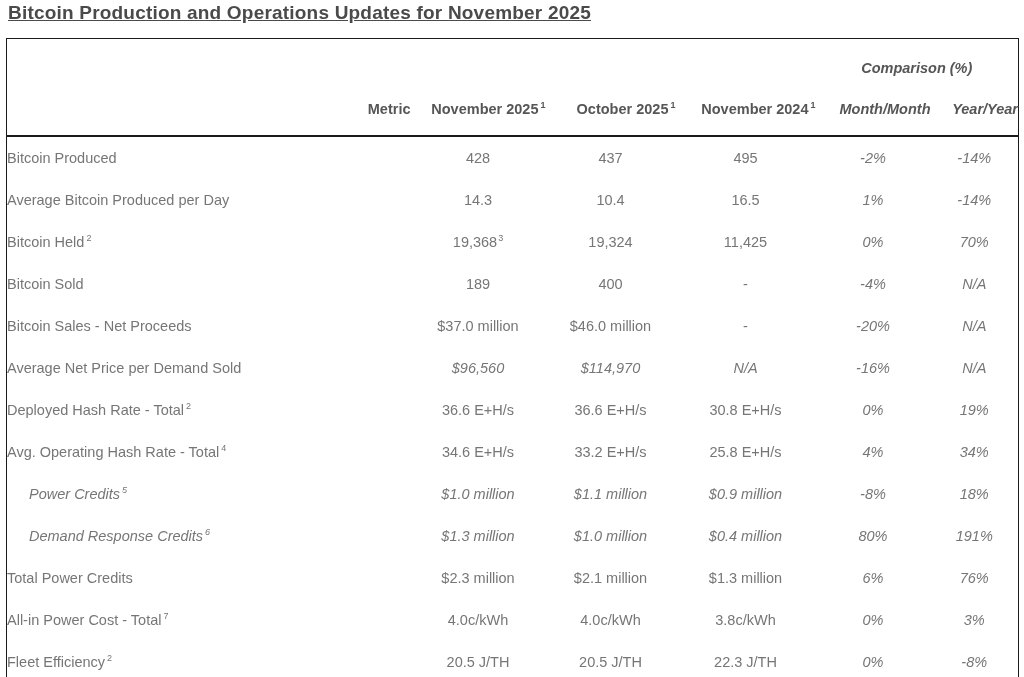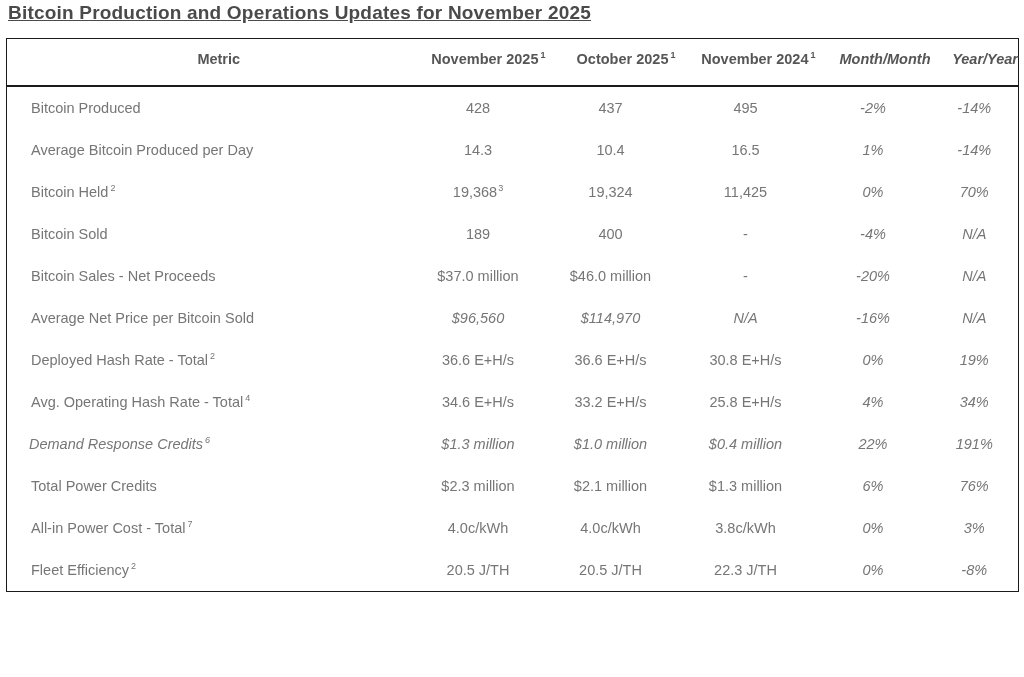--- a/index.html
+++ b/index.html
@@ -19,24 +19,24 @@
     font-size:14.5px;color:#767676;
   }
   thead{border-bottom:2px solid #1a1a1a;}
   th{font-weight:bold;color:#565656;}
   .comparison-row th{height:42px;vertical-align:middle;padding:0;}
   .comparison-cell{
     text-align:center;font-style:italic;font-size:14.5px;
     padding-top:8px !important;
   }
   .header-row th{height:40px;vertical-align:middle;text-align:right;padding:0 0 6px 0;}
-  .header-row th.metric-h{text-align:center;padding-left:20px;}
+  .header-row th.metric-h{text-align:right;padding-left:20px;}
   .header-row th.it{font-style:italic;}
   tbody td{height:42px;vertical-align:middle;padding:0;}
-  td.metric{text-align:left;padding-left:24px;color:#767676;}
+  td.metric{text-align:left;padding-left:0;color:#767676;}
   td.metric.indent{padding-left:22px;}
   td.val{text-align:center;}
   .it{font-style:italic;}
   sup{
     font-size:9px;line-height:0;vertical-align:baseline;
     position:relative;top:-6px;margin-left:2px;
   }
   td.val sup{margin-left:1px;}
 </style>
 </head>
@@ -48,20 +48,24 @@
   <table>
     <colgroup>
       <col style="width:404px">
       <col style="width:135px">
       <col style="width:130px">
       <col style="width:140px">
       <col style="width:115px">
       <col style="width:88px">
     </colgroup>
     <thead>
+      <tr class="comparison-row">
+        <th colspan="4"></th>
+        <th colspan="2" class="comparison-cell">Comparison (%)</th>
+      </tr>
       <tr class="header-row">
         <th class="metric-h">Metric</th>
         <th><span>November 2025</span><sup>1</sup></th>
         <th><span>October 2025</span><sup>1</sup></th>
         <th><span>November 2024</span><sup>1</sup></th>
         <th class="it">Month/Month</th>
         <th class="it">Year/Year</th>
       </tr>
     </thead>
     <tbody>
@@ -99,21 +103,21 @@
         </tr>
         <tr>
           <td class="metric">Bitcoin Sales - Net Proceeds</td>
           <td class="val">$37.0 million</td>
           <td class="val">$46.0 million</td>
           <td class="val">-</td>
           <td class="val it">-20%</td>
           <td class="val it">N/A</td>
         </tr>
         <tr>
-          <td class="metric">Average Net Price per Bitcoin Sold</td>
+          <td class="metric">Average Net Price per Demand Sold</td>
           <td class="val it">$96,560</td>
           <td class="val it">$114,970</td>
           <td class="val it">N/A</td>
           <td class="val it">-16%</td>
           <td class="val it">N/A</td>
         </tr>
         <tr>
           <td class="metric">Deployed Hash Rate - Total<sup>2</sup></td>
           <td class="val">36.6 E+H/s</td>
           <td class="val">36.6 E+H/s</td>
@@ -123,25 +127,33 @@
         </tr>
         <tr>
           <td class="metric">Avg. Operating Hash Rate - Total<sup>4</sup></td>
           <td class="val">34.6 E+H/s</td>
           <td class="val">33.2 E+H/s</td>
           <td class="val">25.8 E+H/s</td>
           <td class="val it">4%</td>
           <td class="val it">34%</td>
         </tr>
         <tr>
+          <td class="metric indent it">Power Credits<sup>5</sup></td>
+          <td class="val it">$1.0 million</td>
+          <td class="val it">$1.1 million</td>
+          <td class="val it">$0.9 million</td>
+          <td class="val it">-8%</td>
+          <td class="val it">18%</td>
+        </tr>
+        <tr>
           <td class="metric indent it">Demand Response Credits<sup>6</sup></td>
           <td class="val it">$1.3 million</td>
           <td class="val it">$1.0 million</td>
           <td class="val it">$0.4 million</td>
-          <td class="val it">22%</td>
+          <td class="val it">80%</td>
           <td class="val it">191%</td>
         </tr>
         <tr>
           <td class="metric">Total Power Credits</td>
           <td class="val">$2.3 million</td>
           <td class="val">$2.1 million</td>
           <td class="val">$1.3 million</td>
           <td class="val it">6%</td>
           <td class="val it">76%</td>
         </tr>

